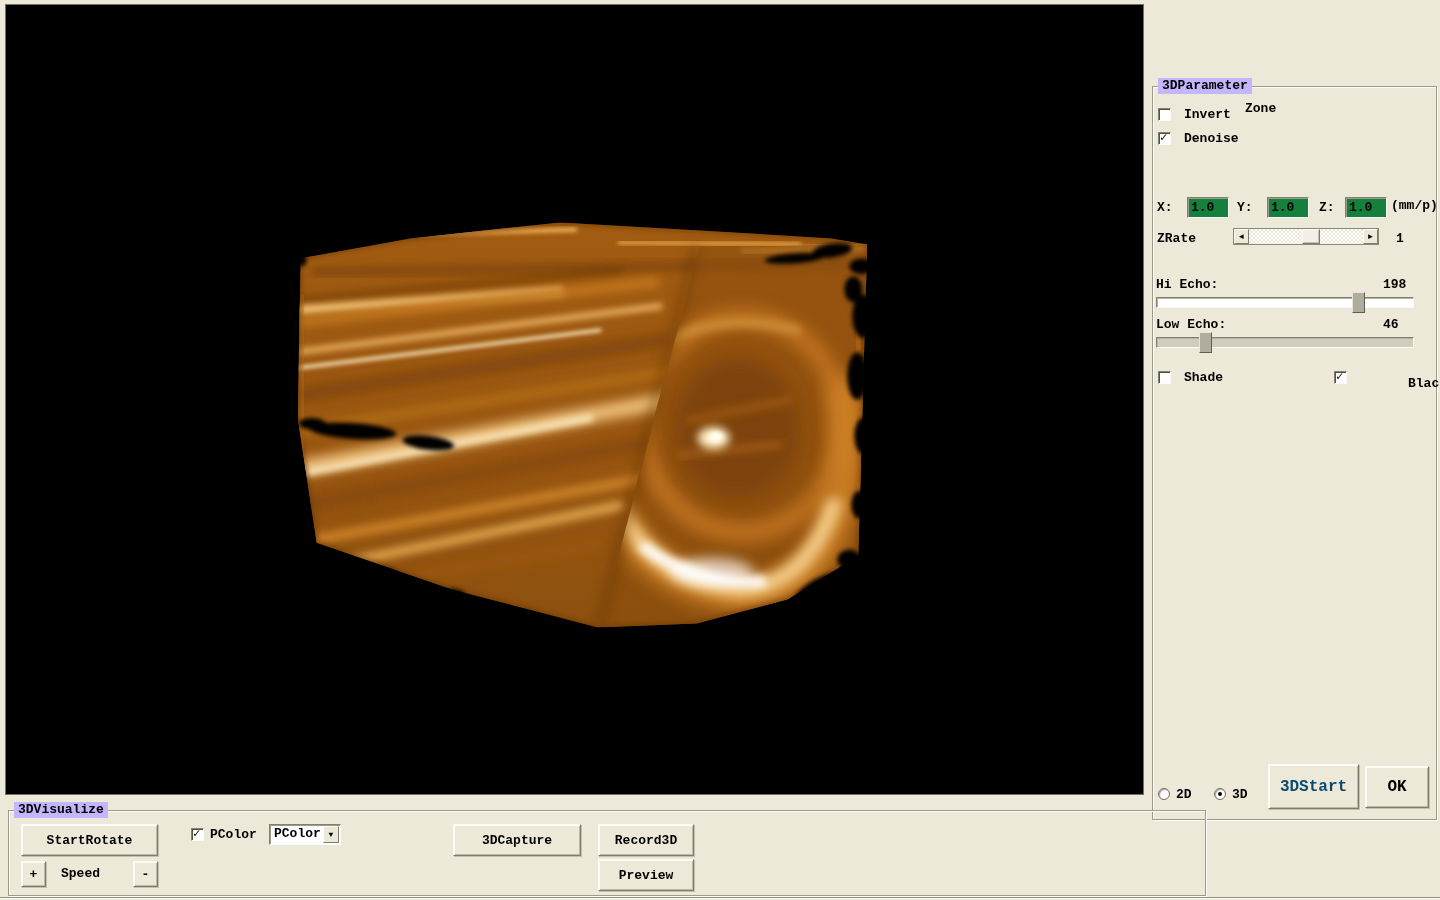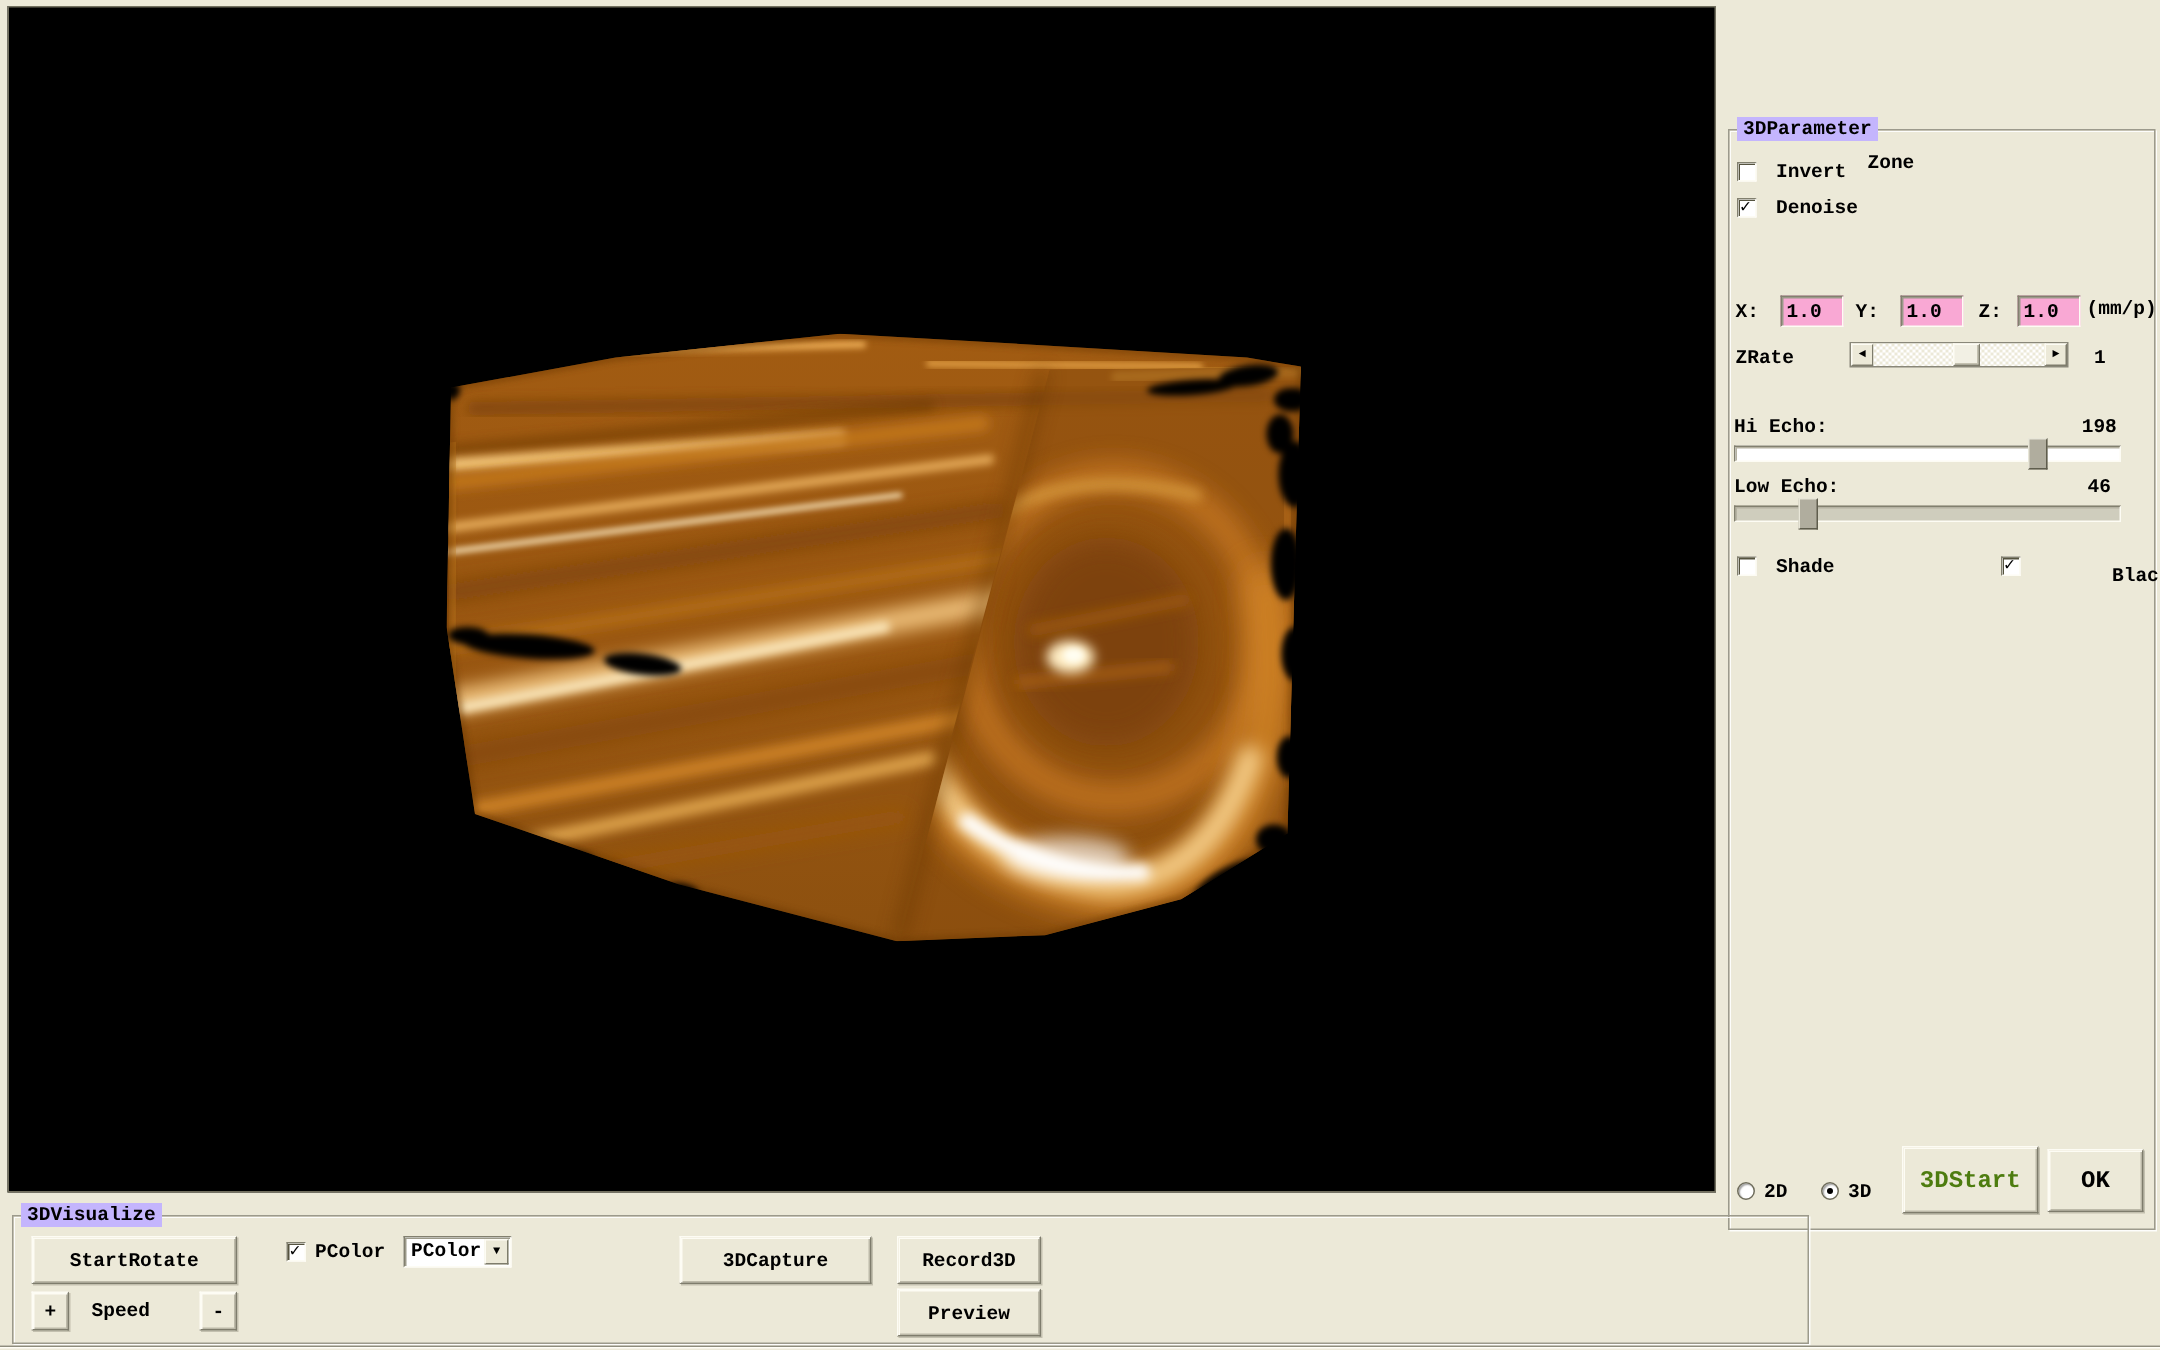--- a/index.html
+++ b/index.html
@@ -34,41 +34,41 @@
 
   
   .btn {
     position:absolute; display:flex; align-items:center; justify-content:center;
     background:#ece9d8; cursor:default;
     border:1px solid; border-color:#fdfcf4 #7e7c6c #7e7c6c #fdfcf4;
     box-shadow: inset 1px 1px 0 #fdfcf4, inset -1px -1px 0 #bcb9a8, 1px 1px 0 rgba(120,118,100,.35);
     font:inherit;
   }
   .btn.big { font-size:16px; }
-  .btn.disabled { color:#4d7c0f; }
+  .btn.disabled { color:#0c4a6e; }
 
   
   .cb {
     position:absolute; width:13px; height:13px; background:#fff;
     border:1px solid; border-color:#82806f #fdfcf4 #fdfcf4 #82806f;
     box-shadow: inset 1px 1px 0 #55533f;
   }
   .cb .mark { display:none; font-size:12px; line-height:10px; margin-left:1px; }
   .cb.on .mark { display:block; }
   .rad {
     position:absolute; width:12px; height:12px; border-radius:50%;
     background:#fff; border:1px solid #6f6d5c;
     box-shadow: inset 1px 1px 1px rgba(0,0,0,.35);
   }
   .rad .dot { display:none; width:4px; height:4px; border-radius:50%; background:#000; margin:3px 0 0 3px; }
   .rad.on .dot { display:block; }
 
   
   .tbox {
-    position:absolute; background:#f9a8d4;
+    position:absolute; background:#15803d;
     border:1px solid; border-color:#82806f #fdfcf4 #fdfcf4 #82806f;
     box-shadow: inset 1px 1px 0 #9c9a8a;
     font:inherit; font-weight:bold; padding:1px 3px; outline:none;
   }
 
   
   .sl-track {
     position:absolute; height:11px; background:#fff;
     border:1px solid; border-color:#82806f #fdfcf4 #fdfcf4 #82806f;
     box-shadow: inset 1px 1px 0 #b5b2a2;
@@ -110,21 +110,21 @@
   .combo .val { position:absolute; left:4px; top:1px; }
   .combo .dd {
     position:absolute; right:1px; top:1px; bottom:1px; width:16px;
     display:flex; align-items:center; justify-content:center; font-size:8px;
     background:#ece9d8;
     border:1px solid; border-color:#fdfcf4 #7e7c6c #7e7c6c #fdfcf4;
   }
 
   .blue { color:#0000c0; }
   .lbl { position:absolute; white-space:pre; }
-  .r { text-align:center; }
+  .r { text-align:left; }
 
   #bottom-edge { position:absolute; left:0; top:897px; width:1440px; height:2px;
     border-top:1px solid #8f8d7e; background:#fffef6; }
 </style>
 </head>
 <body>
 
 <div id="viewport">
   <svg width="1137" height="789" viewBox="5 4 1139 791">
     <defs>

